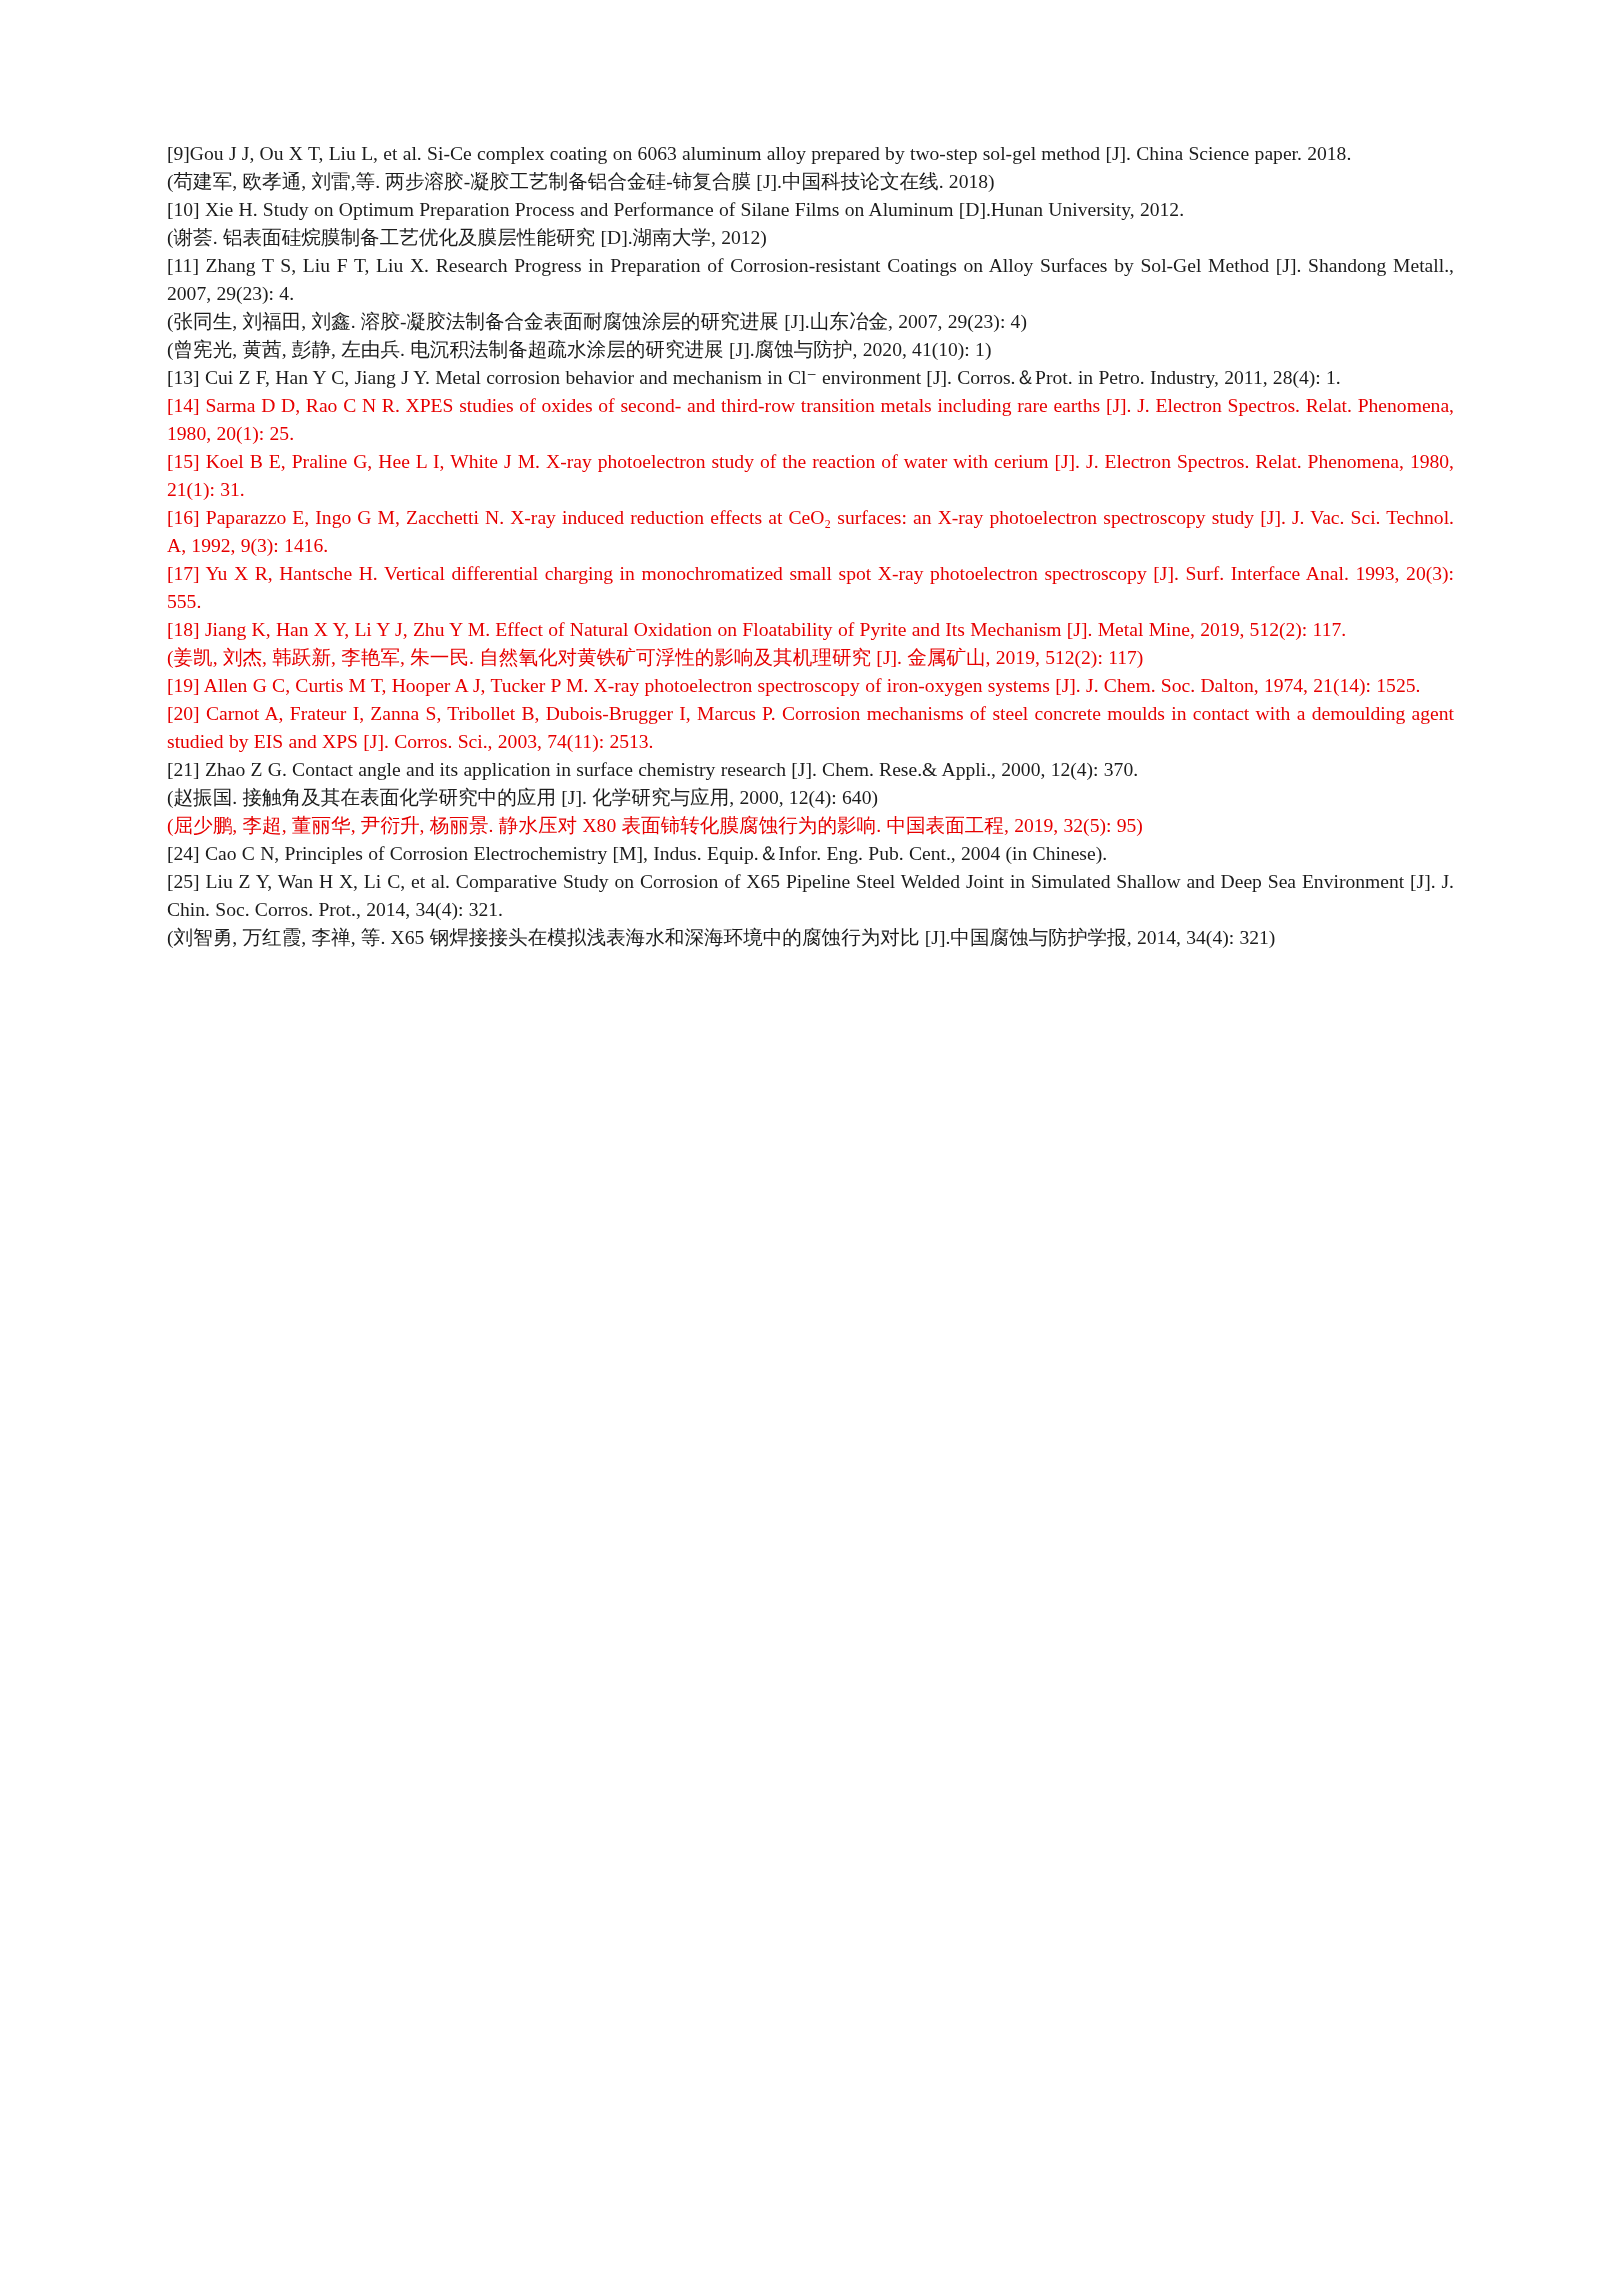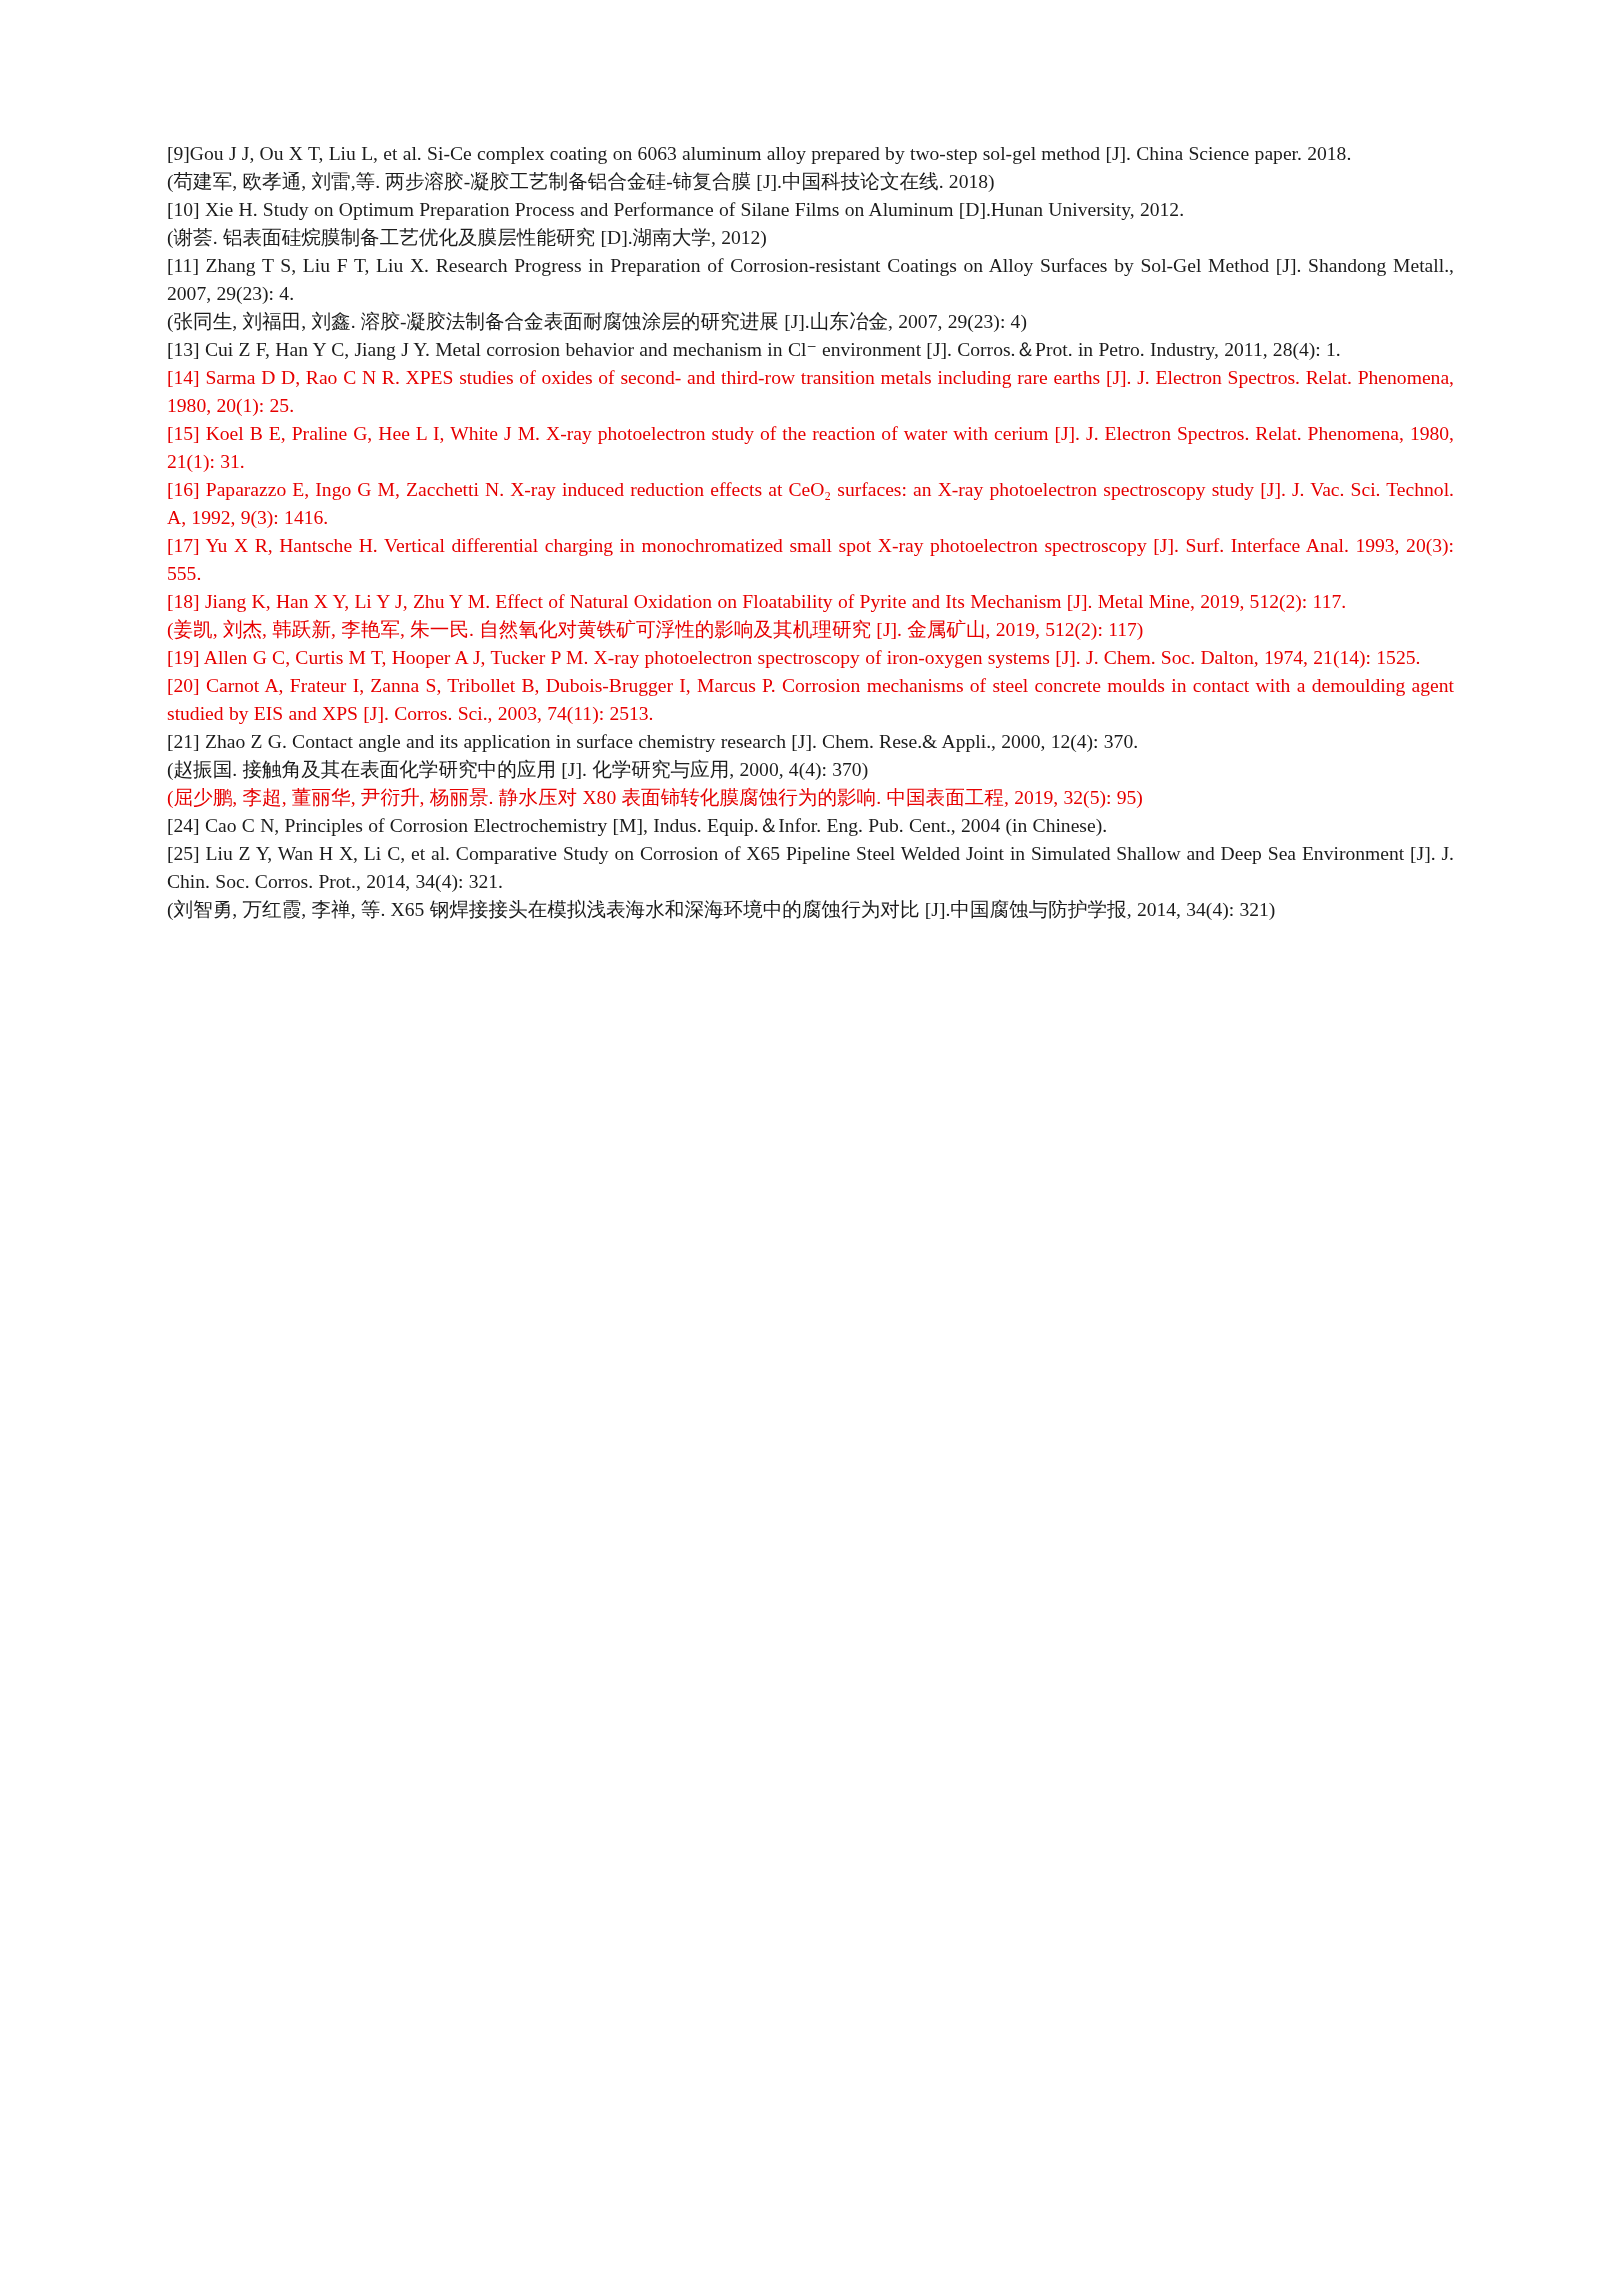--- a/index.html
+++ b/index.html
@@ -39,30 +39,31 @@
 <body>
 
 <div class="page">
   <div class="references" id="references-list">
       <p class="ref black">[9]Gou J J, Ou X T, Liu L, et al. Si-Ce complex coating on 6063 aluminum alloy prepared by two-step sol-gel method [J]. China Science paper. 2018.</p>
       <p class="ref black">(苟建军, 欧孝通, 刘雷,等. 两步溶胶-凝胶工艺制备铝合金硅-铈复合膜 [J].中国科技论文在线. 2018)</p>
       <p class="ref black">[10] Xie H. Study on Optimum Preparation Process and Performance of Silane Films on Aluminum [D].Hunan University, 2012.</p>
       <p class="ref black">(谢荟. 铝表面硅烷膜制备工艺优化及膜层性能研究 [D].湖南大学, 2012)</p>
       <p class="ref black">[11] Zhang T S, Liu F T, Liu X. Research Progress in Preparation of Corrosion-resistant Coatings on Alloy Surfaces by Sol-Gel Method [J]. Shandong Metall., 2007, 29(23): 4.</p>
       <p class="ref black">(张同生, 刘福田, 刘鑫. 溶胶-凝胶法制备合金表面耐腐蚀涂层的研究进展 [J].山东冶金, 2007, 29(23): 4)</p>
+      <p class="ref black">(曾宪光, 黄茜, 彭静, 左由兵. 电沉积法制备超疏水涂层的研究进展 [J].腐蚀与防护, 2020, 41(10): 1)</p>
       <p class="ref black">[13] Cui Z F, Han Y C, Jiang J Y. Metal corrosion behavior and mechanism in Cl⁻ environment [J]. Corros.＆Prot. in Petro. Industry, 2011, 28(4): 1.</p>
       <p class="ref red">[14] Sarma D D, Rao C N R. XPES studies of oxides of second- and third-row transition metals including rare earths [J]. J. Electron Spectros. Relat. Phenomena, 1980, 20(1): 25.</p>
       <p class="ref red">[15] Koel B E, Praline G, Hee L I, White J M. X-ray photoelectron study of the reaction of water with cerium [J]. J. Electron Spectros. Relat. Phenomena, 1980, 21(1): 31.</p>
       <p class="ref red">[16] Paparazzo E, Ingo G M, Zacchetti N. X-ray induced reduction effects at CeO₂ surfaces: an X-ray photoelectron spectroscopy study [J]. J. Vac. Sci. Technol. A, 1992, 9(3): 1416.</p>
       <p class="ref red">[17] Yu X R, Hantsche H. Vertical differential charging in monochromatized small spot X-ray photoelectron spectroscopy [J]. Surf. Interface Anal. 1993, 20(3): 555.</p>
       <p class="ref red">[18] Jiang K, Han X Y, Li Y J, Zhu Y M. Effect of Natural Oxidation on Floatability of Pyrite and Its Mechanism [J]. Metal Mine, 2019, 512(2): 117.</p>
       <p class="ref red">(姜凯, 刘杰, 韩跃新, 李艳军, 朱一民. 自然氧化对黄铁矿可浮性的影响及其机理研究 [J]. 金属矿山, 2019, 512(2): 117)</p>
       <p class="ref red">[19] Allen G C, Curtis M T, Hooper A J, Tucker P M. X-ray photoelectron spectroscopy of iron-oxygen systems [J]. J. Chem. Soc. Dalton, 1974, 21(14): 1525.</p>
       <p class="ref red">[20] Carnot A, Frateur I, Zanna S, Tribollet B, Dubois-Brugger I, Marcus P. Corrosion mechanisms of steel concrete moulds in contact with a demoulding agent studied by EIS and XPS [J]. Corros. Sci., 2003, 74(11): 2513.</p>
       <p class="ref black">[21] Zhao Z G. Contact angle and its application in surface chemistry research [J]. Chem. Rese.&amp; Appli., 2000, 12(4): 370.</p>
-      <p class="ref black">(赵振国. 接触角及其在表面化学研究中的应用 [J]. 化学研究与应用, 2000, 4(4): 370)</p>
+      <p class="ref black">(赵振国. 接触角及其在表面化学研究中的应用 [J]. 化学研究与应用, 2000, 12(4): 640)</p>
       <p class="ref red">(屈少鹏, 李超, 董丽华, 尹衍升, 杨丽景. 静水压对 X80 表面铈转化膜腐蚀行为的影响. 中国表面工程, 2019, 32(5): 95)</p>
       <p class="ref black">[24] Cao C N, Principles of Corrosion Electrochemistry [M], Indus. Equip.＆Infor. Eng. Pub. Cent., 2004 (in Chinese).</p>
       <p class="ref black">[25] Liu Z Y, Wan H X, Li C, et al. Comparative Study on Corrosion of X65 Pipeline Steel Welded Joint in Simulated Shallow and Deep Sea Environment [J]. J. Chin. Soc. Corros. Prot., 2014, 34(4): 321.</p>
       <p class="ref black">(刘智勇, 万红霞, 李禅, 等. X65 钢焊接接头在模拟浅表海水和深海环境中的腐蚀行为对比 [J].中国腐蚀与防护学报, 2014, 34(4): 321)</p>
     </div>
 </div>
 
 
 </body></html>

